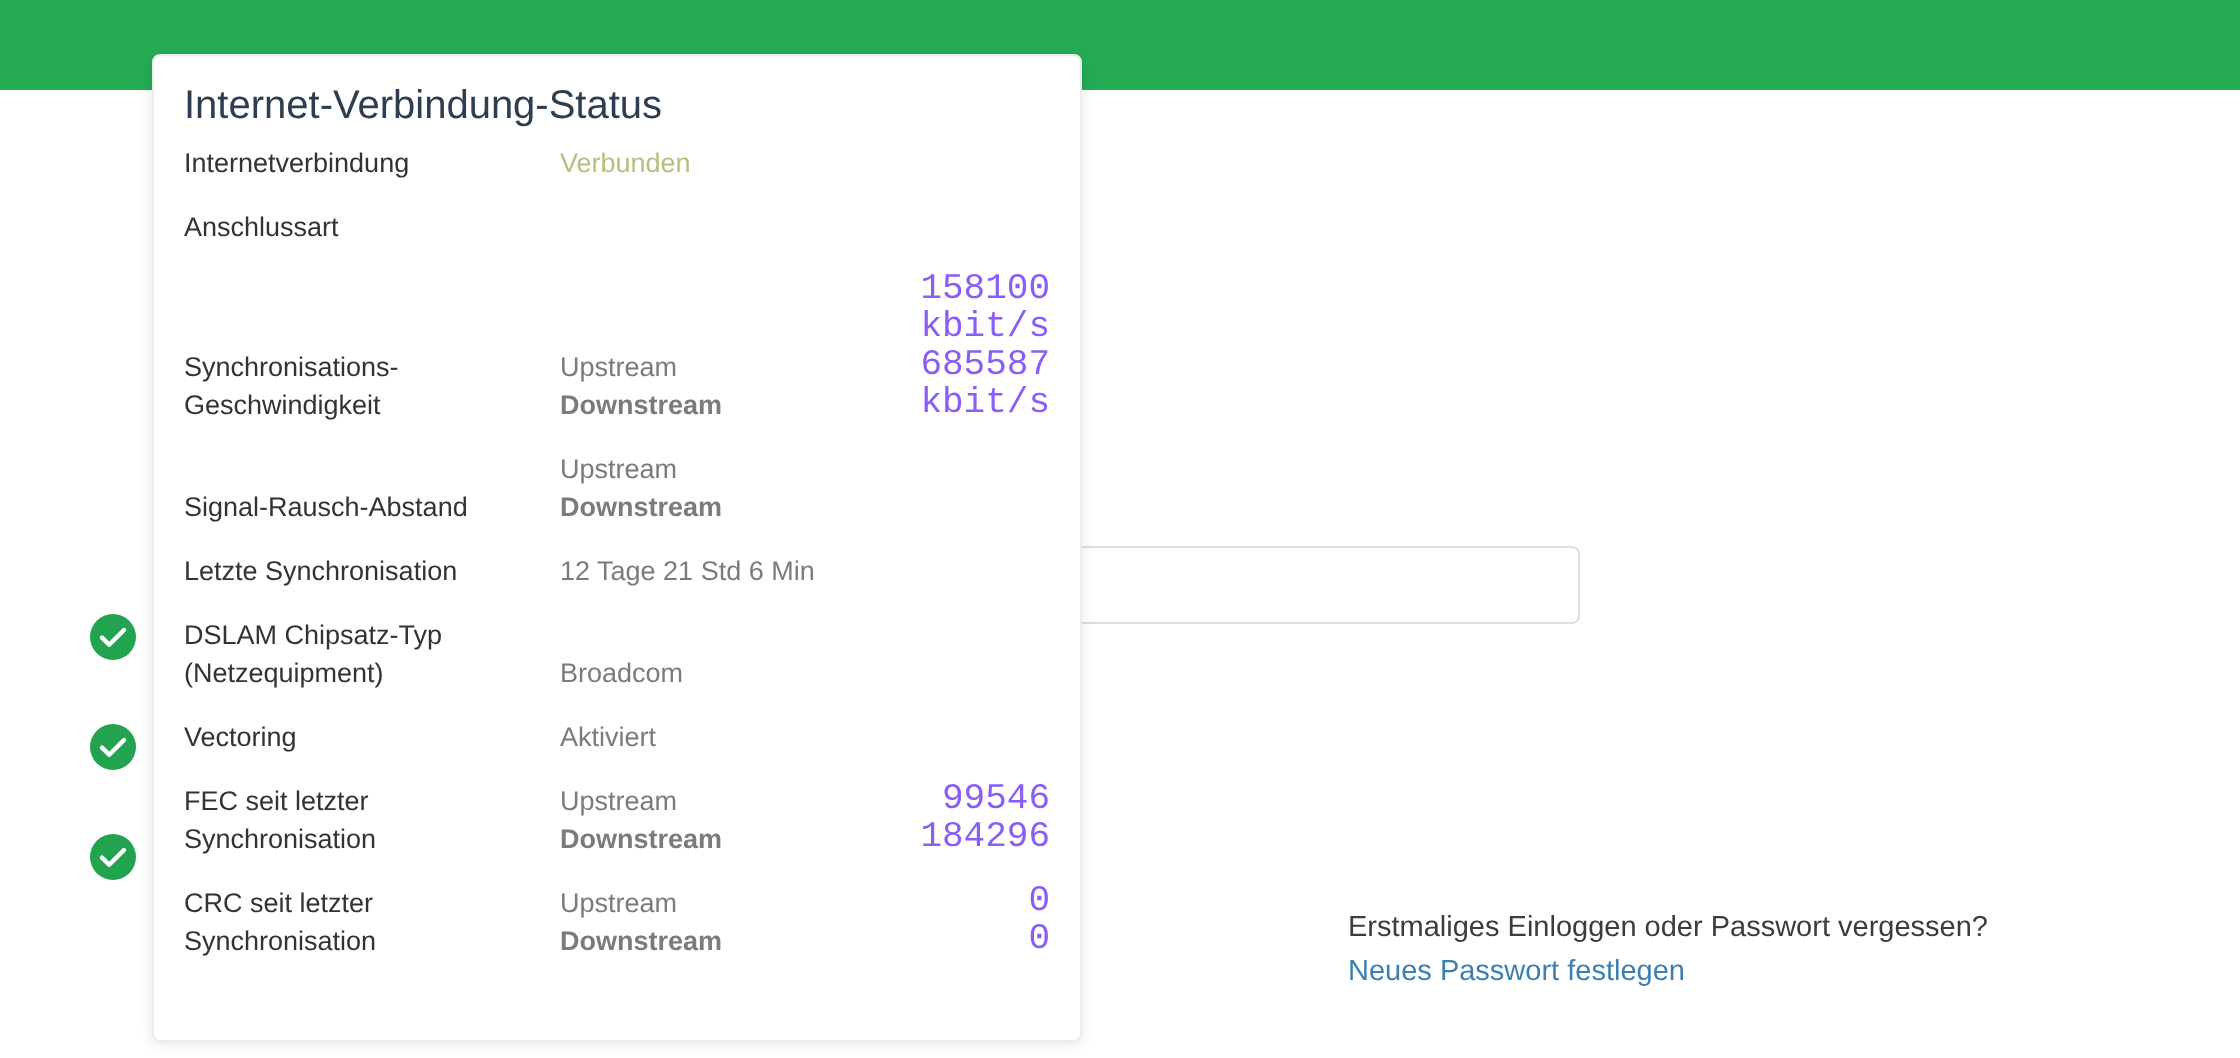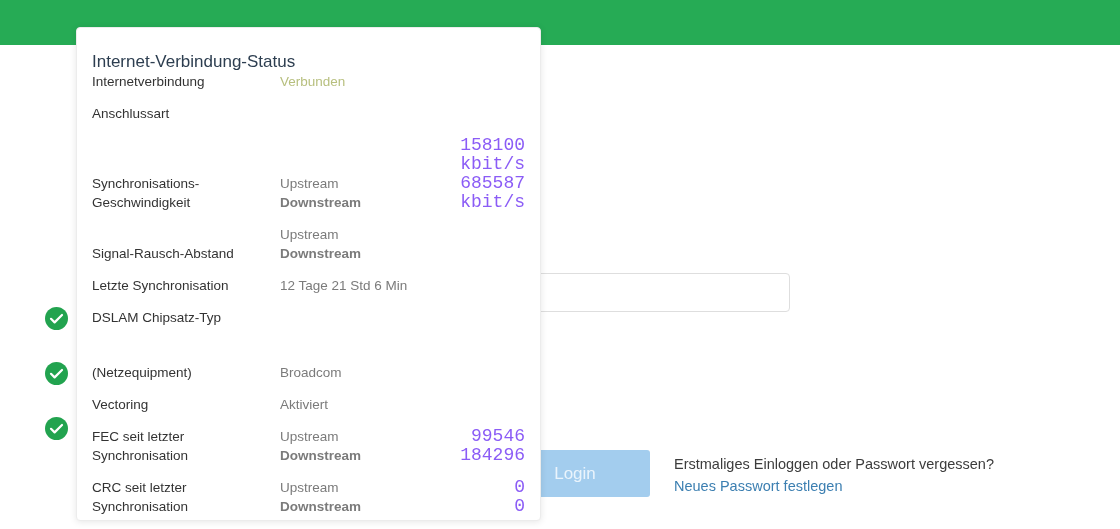--- a/index.html
+++ b/index.html
@@ -73,22 +73,22 @@
   .check.c3{left:45px;top:372px;}
 
   
   .dialog{
     position:absolute;left:76px;top:27px;width:465px;height:494px;
     background:#ffffff;border:1px solid #ececec;border-radius:4px;
     box-shadow:0 1px 7px rgba(0,0,0,.10);
     box-sizing:border-box;overflow:hidden;
   }
   .dlg-title{
-    position:absolute;left:15px;top:24px;
-    font-size:17px;color:#2d3e50;white-space:nowrap;
+    position:absolute;left:15px;top:14px;
+    font-size:20px;color:#2d3e50;white-space:nowrap;
   }
   .rows{position:absolute;left:15px;top:44px;right:15px;}
   .row{
     position:relative;display:flex;align-items:flex-end;
     margin-bottom:13px;
   }
   .row .lbl{
     width:188px;flex:none;font-size:13.5px;color:#333333;
     line-height:19px;
   }
@@ -117,21 +117,20 @@
 
     <div class="field-label">t</div>
 
     <input class="pw-input" type="password" placeholder="" style="">
 
     <div class="show-pw-row">
       <span class="cb"></span>
       <span class="show-pw-text">asswort anzeigen</span>
     </div>
 
-    <button class="login-btn">Login</button>
 
     <div class="helper">
       <span class="helper-line1">Erstmaliges Einloggen oder Passwort vergessen?</span>
       <a class="helper-link">Neues Passwort festlegen</a>
     </div>
 
     <div class="check c1">
       <svg viewBox="0 0 23 23">
           <path d="M6 11.8 L9.6 15.4 L17 8" fill="none" stroke="#ffffff" stroke-width="2.2" stroke-linecap="round" stroke-linejoin="round"></path>
         </svg>
@@ -169,21 +168,21 @@
         <div class="row">
           <div class="lbl">Signal-Rausch-Abstand</div>
           <div class="mid"><span>Upstream</span><span class="sub">Downstream</span></div>
         </div>
         <div class="row">
           <div class="lbl">Letzte Synchronisation</div>
           <div class="mid"><span>12 Tage  21 Std  6 Min</span></div>
           <div class="val"><span></span></div>
         </div>
         <div class="row">
-          <div class="lbl">DSLAM Chipsatz-Typ<span class="sub" style="display: block; margin-top: 36px;">(Netzequipment)</span></div>
+          <div class="lbl">DSLAM Chipsatz-Typ<span class="sub" style="display: block;">(Netzequipment)</span></div>
           <div class="mid"><span>Broadcom</span></div>
           <div class="val"><span></span></div>
         </div>
         <div class="row">
           <div class="lbl">Vectoring</div>
           <div class="mid"><span>Aktiviert</span></div>
           <div class="val"><span></span></div>
         </div>
         <div class="row">
           <div class="lbl">FEC seit letzter<span class="sub" style="display: block;">Synchronisation</span></div>

